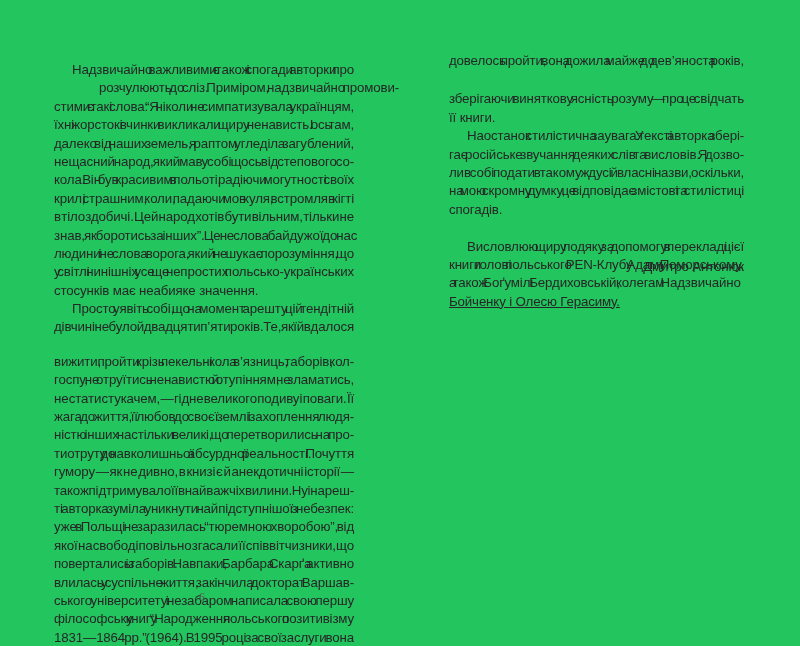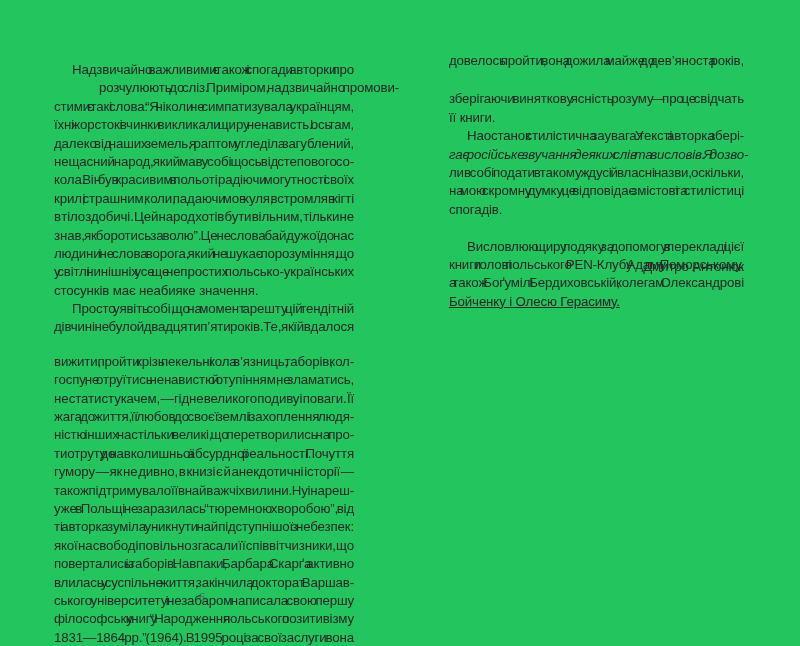--- a/index.html
+++ b/index.html
@@ -86,39 +86,39 @@
       <div>
         <span class="line indent" style="white-space: nowrap; word-spacing: -7.31473px; text-align: left; text-align-last: left;">Надзвичайно важливими є також і спогади авторки про</span>
         <span class="line" style="white-space: nowrap; word-spacing: -5.68438px; text-align: left; text-align-last: left; padding-left: 45px;">розчулюють до сліз. Приміром, надзвичайно промови-</span>
         <span class="line" style="white-space: nowrap; word-spacing: -6.61914px; text-align: left; text-align-last: left;">стими є такі слова: “Я ніколи не симпатизувала українцям,</span>
         <span class="line" style="white-space: nowrap; word-spacing: -6.2832px; text-align: left; text-align-last: left;">їхні жорстокі вчинки викликали щиру ненависть. І ось там,</span>
         <span class="line" style="white-space: nowrap; word-spacing: -6.18973px; text-align: left; text-align-last: left;">далеко від наших земель, я раптом угледіла загублений,</span>
         <span class="line" style="white-space: nowrap; word-spacing: -4.40625px; text-align: left; text-align-last: left;">нещасний народ, який мав у собі щось від степового со-</span>
         <span class="line" style="white-space: nowrap; word-spacing: -6.57422px; text-align: left; text-align-last: left;">кола. Він був красивим в польоті, радіючи могутності своїх</span>
         <span class="line" style="white-space: nowrap; word-spacing: -6.30664px; text-align: left; text-align-last: left;">крил, і страшним, коли, падаючи мов куля, встромляв кігті</span>
         <span class="line" style="white-space: nowrap; word-spacing: -3.20833px; text-align: left; text-align-last: left;">в тіло здобичі. Цей народ хотів бути вільним, тільки не</span>
-        <span class="line" style="white-space: nowrap; word-spacing: -4.47187px; text-align: left; text-align-last: left;">знав, як боротись за волю”. Це не слова байдужої до нас</span>
+        <span class="line" style="white-space: nowrap; word-spacing: -4.47187px; text-align: left; text-align-last: left;">знав, як боротись за інших”. Це не слова байдужої до нас</span>
         <span class="line" style="white-space: nowrap; word-spacing: -5.42882px; text-align: left; text-align-last: left;">людини і не слова ворога, який не шукає порозуміння, що</span>
         <span class="line" style="white-space: nowrap; word-spacing: -6.80469px; text-align: left; text-align-last: left;">у світлі нинішніх усе ще непростих польсько-українських</span>
         <span class="line last" style="white-space: normal; word-spacing: 0px;">стосунків має неабияке значення.</span>
       </div>
 
       <div>
         <span class="line indent" style="white-space: nowrap; word-spacing: -5.93945px; text-align: left; text-align-last: left;">Просто уявіть собі, що на момент арешту цій тендітній</span>
         <span class="line" style="white-space: nowrap; word-spacing: -3.85625px; text-align: left; text-align-last: left;">дівчині не було й двадцяти п’яти років. Те, як їй вдалося</span>
         <span class="line" style="white-space: nowrap; word-spacing: -7.01116px; text-align: left; text-align-last: left; margin-top: 16px;">вижити, пройти крізь пекельні кола в’язниць, таборів, кол-</span>
         <span class="line" style="white-space: nowrap; word-spacing: -6.67634px; text-align: left; text-align-last: left;">госпу, не отруїтись ненавистю й отупінням, не зламатись,</span>
         <span class="line" style="white-space: nowrap; word-spacing: -3.21701px; text-align: left; text-align-last: left;">не стати стукачем, — гідне великого подиву і поваги. Її</span>
         <span class="line" style="white-space: nowrap; word-spacing: -4.95781px; text-align: left; text-align-last: left;">жага до життя, її любов до своєї землі і захоплення людя-</span>
         <span class="line" style="white-space: nowrap; word-spacing: -5.42411px; text-align: left; text-align-last: left;">ністю інших настільки великі, що перетворились на про-</span>
         <span class="line" style="white-space: nowrap; word-spacing: -9.40312px; text-align: left; text-align-last: left;">тиотруту до навколишньої абсурдної реальності. Почуття</span>
         <span class="line" style="white-space: nowrap; word-spacing: -2.78693px; text-align: left; text-align-last: left;">гумору — як не дивно, в книзі є й анекдотичні історії —</span>
         <span class="line" style="white-space: nowrap; word-spacing: -3.70117px; text-align: left; text-align-last: left;">також підтримувало її в найважчі хвилини. Ну і нареш-</span>
+        <span class="line" style="white-space: nowrap; word-spacing: -5.04948px; text-align: left; text-align-last: left;">ті авторка зуміла уникнути найпідступнішої з небезпек:</span>
         <span class="line" style="white-space: nowrap; word-spacing: -4.92857px; text-align: left; text-align-last: left;">уже в Польщі не заразилась “тюремною хворобою”, від</span>
-        <span class="line" style="white-space: nowrap; word-spacing: -5.04948px; text-align: left; text-align-last: left;">ті авторка зуміла уникнути найпідступнішої з небезпек:</span>
         <span class="line" style="white-space: nowrap; word-spacing: -3.16964px; text-align: left; text-align-last: left;">якої на свободі повільно згасали її співвітчизники, що</span>
         <span class="line" style="white-space: nowrap; word-spacing: -8.53125px; text-align: left; text-align-last: left;">повертались із таборів. Навпаки, Барбара Скарґа активно</span>
         <span class="line" style="white-space: nowrap; word-spacing: -6.28125px; text-align: left; text-align-last: left;">влилась у суспільне життя, закінчила докторат Варшав-</span>
         <span class="line" style="white-space: nowrap; word-spacing: -5.04167px; text-align: left; text-align-last: left;">ського університету і незабаром написала свою першу</span>
         <span class="line" style="white-space: nowrap; word-spacing: -10.7188px; text-align: left; text-align-last: left;">філософську книгу “Народження польського позитивізму</span>
         <span class="line" style="white-space: nowrap; word-spacing: -4.4809px; text-align: left; text-align-last: left;">1831—1864 рр.” (1964). В 1995 році за свої заслуги вона</span>
 
       </div>
     </div>
     <div class="page-number">6</div>
@@ -128,30 +128,30 @@
     <div class="text-block">
 
       <div>
         <span class="line" style="white-space: nowrap; word-spacing: -8.5px; text-align: right; text-align-last: left;">довелось пройти, вона дожила майже до дев’яноста років,</span>
         <span class="line" style="white-space: nowrap; word-spacing: -5.77679px; text-align: left; text-align-last: left; margin-top: 20px;">зберігаючи виняткову ясність розуму — про це свідчать</span>
         <span class="line last" style="white-space: normal; word-spacing: 0px;">її книги.</span>
       </div>
 
       <div>
         <span class="line indent" style="white-space: nowrap; word-spacing: -8.68229px; text-align: left; text-align-last: left;">Наостанок стилістична заувага. У тексті авторка збері-</span>
-        <span class="line" style="white-space: nowrap; word-spacing: -5.75586px; text-align: left; text-align-last: left; font-style: italic;">гає російське звучання деяких слів та висловів. Я дозво-</span>
+        <span class="line" style="white-space: nowrap; word-spacing: -5.75586px; text-align: left; text-align-last: left;">гає російське звучання деяких слів та висловів. Я дозво-</span>
         <span class="line" style="white-space: nowrap; word-spacing: -4.51562px; text-align: left; text-align-last: left;">лив собі подати в такому ж дусі й власні назви, оскільки,</span>
         <span class="line" style="white-space: nowrap; word-spacing: -7.27734px; text-align: left; text-align-last: left;">на мою скромну думку, це відповідає змістові та стилістиці</span>
         <span class="line last" style="white-space: normal; word-spacing: 0px;">спогадів.</span>
       </div>
       <span class="para-gap"></span>
 
       <div>
         <span class="line indent" style="white-space: nowrap; word-spacing: -6.97545px; text-align: left; text-align-last: left;">Висловлюю щиру подяку за допомогу в перекладі цієї</span>
         <span class="line" style="white-space: nowrap; word-spacing: -9.50625px; text-align: left; text-align-last: left;">книги голові польського PEN-Клубу Адаму Поморському,</span>
-        <span class="line" style="white-space: nowrap; word-spacing: -7.33437px; text-align: left; text-align-last: left;">а також Боґумілі Бердиховській, колегам Олександрові</span>
+        <span class="line" style="white-space: nowrap; word-spacing: -7.33437px; text-align: left; text-align-last: left;">а також Боґумілі Бердиховській, колегам Надзвичайно</span>
         <span class="line last" style="white-space: normal; word-spacing: 0px; text-decoration: underline;">Бойченку і Олесю Герасиму.</span>
       </div>
     </div>
     <div class="signature">Дмитро Антонюк</div>
   </div>
 
 </div>
 
 </body></html>

